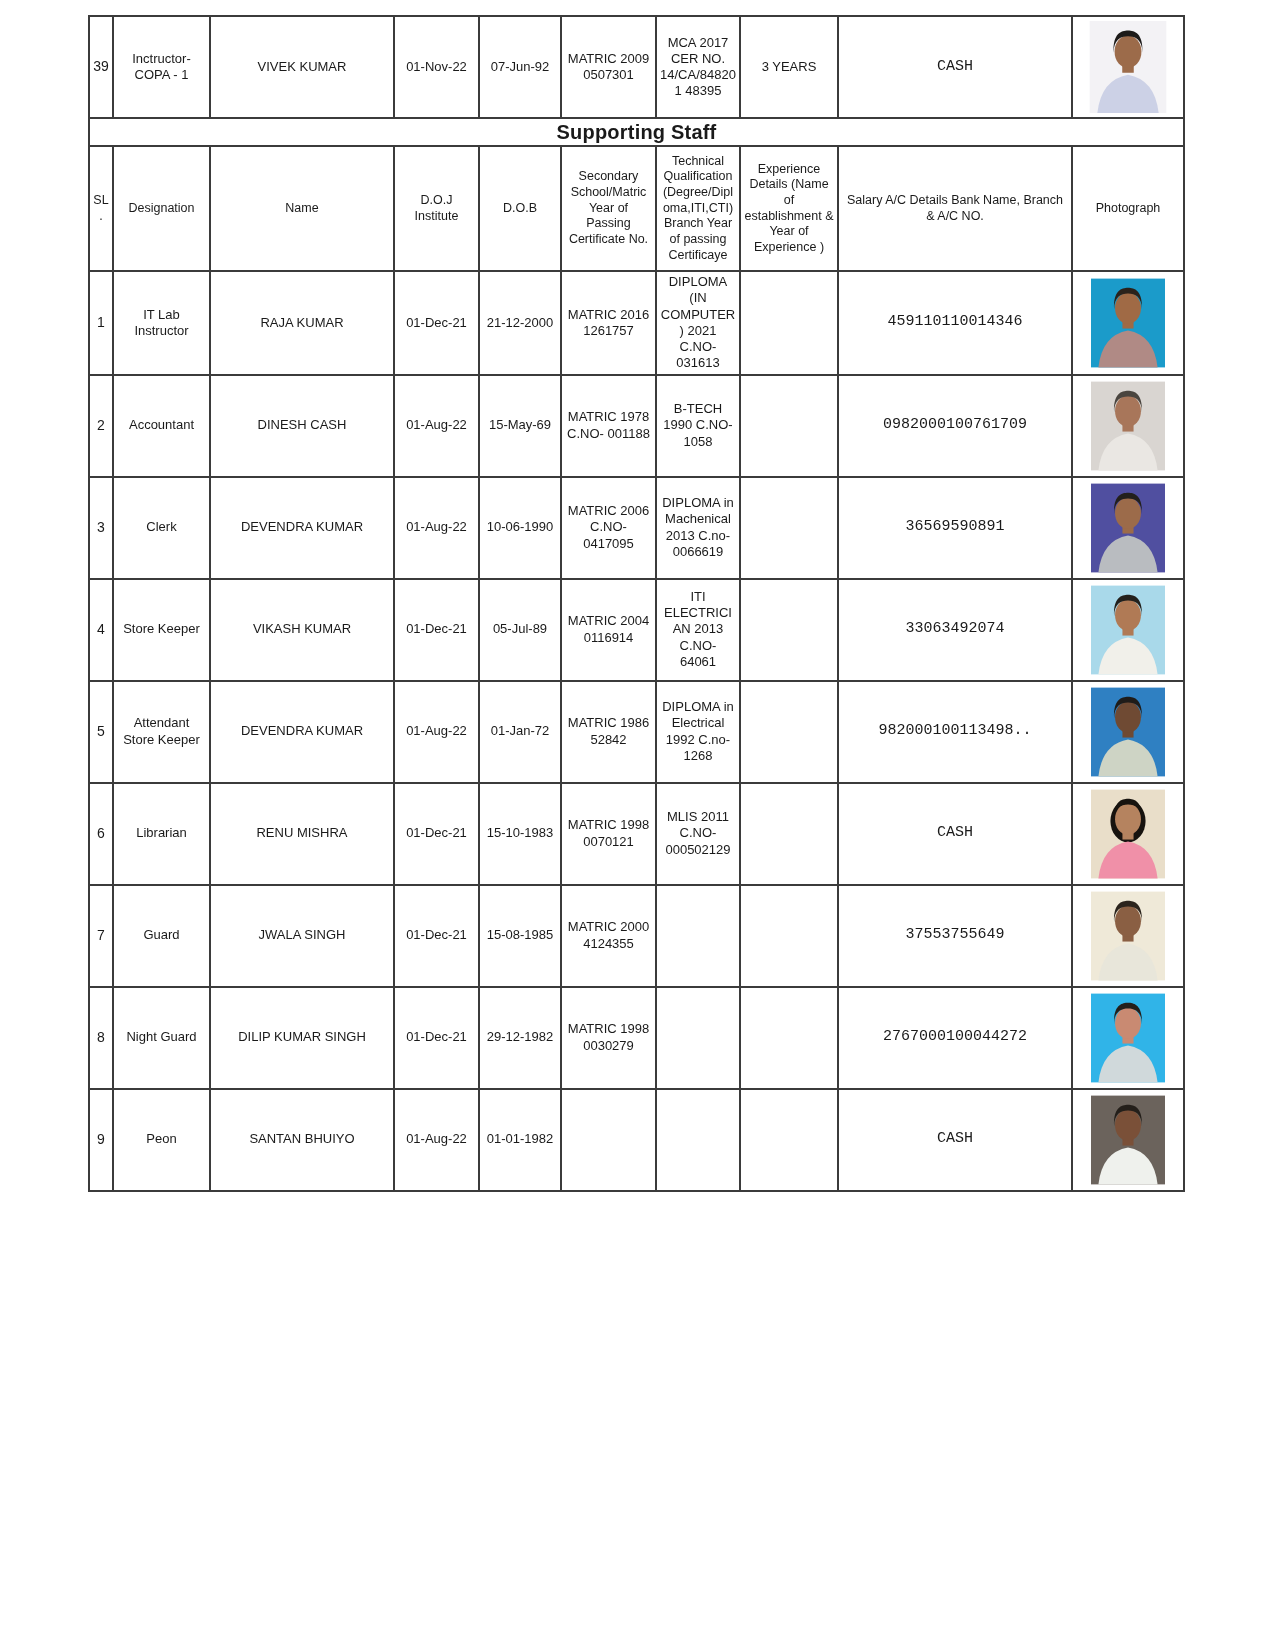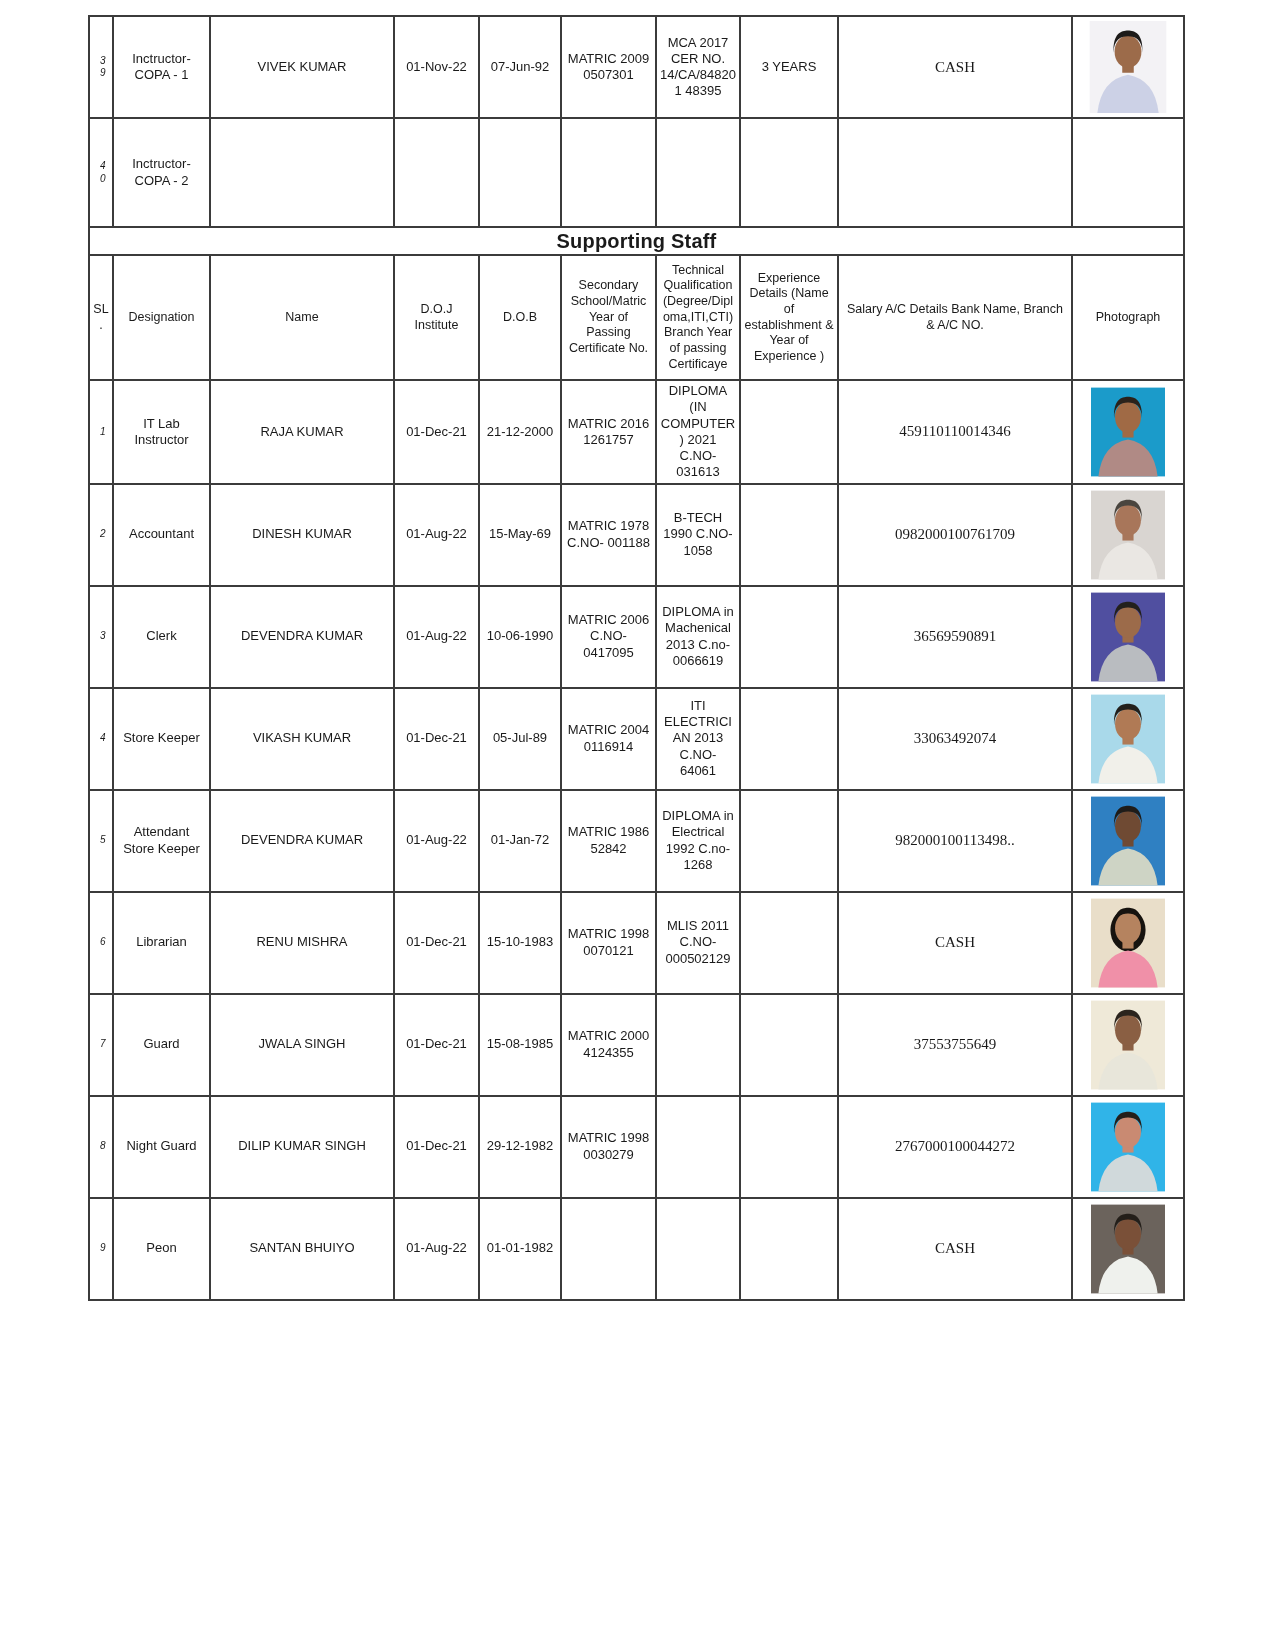--- a/index.html
+++ b/index.html
@@ -5,22 +5,22 @@
   html,body{margin:0;padding:0;background:#ffffff;}
   body{width:1275px;height:1650px;position:relative;font-family:"Liberation Sans",sans-serif;color:#1a1a1a;}
   .sheet{position:absolute;left:0;top:0;width:1275px;height:1650px;background:#fff;overflow:hidden;}
   table.staff{position:absolute;left:88px;top:15px;width:1095px;border-collapse:collapse;table-layout:fixed;}
   td{border:2px solid #3b3b3b;text-align:center;vertical-align:middle;font-size:13px;line-height:1.25;padding:2px 3px;word-wrap:break-word;overflow:hidden;background:#fff;}
   tr.toprow1 td{height:96px;margin-top:20px;}
   tr.toprow2 td{height:103px;}
   tr.banner td{height:26px;font-weight:bold;font-size:20px;letter-spacing:.2px;padding:0;}
   tr.headrow td{height:119px;font-size:12.5px;}
   tr.datarow td{height:96px;}
-  td.serif{font-family:Liberation Serif, serif;font-size:15px;border-radius:6px;}
-  td.slcell{font-size:10px;padding:2px 10px;font-style:italic;}
+  td.serif{font-family:Liberation Mono, monospace;font-size:15px;border-radius:6px;}
+  td.slcell{font-size:14px;padding:2px 1px;}
   .photo{display:block;margin:0 auto;}
 </style>
 </head>
 <body>
 
 <div class="sheet">
   <table class="staff">
     <colgroup>
       <col style="width:24px">
         <col style="width:97px">
@@ -47,32 +47,20 @@
           <td>
             <svg viewBox="0 0 80 96" width="100" height="92" class="photo">
               <rect width="80" height="96" fill="#f3f2f5"></rect>
               <path d="M8,96 Q12,61 40,56 Q68,61 72,96 Z" fill="#ccd1e6"></path>
               <rect x="34" y="40" width="12" height="14" fill="#9c6b4a"></rect>
               <ellipse cx="40" cy="32" rx="14" ry="17" fill="#9c6b4a"></ellipse>
               <path d="M25,33 C24,13 33,10 40,10 C47,10 56,13 55,33 C55,20 48,16 40,16 C32,16 25,20 25,33 Z" fill="#1d1b19"></path>
             </svg>
           </td>
         </tr>
-        <tr class="toprow2">
-          <td class="slcell">40</td>
-          <td>Inctructor- COPA - 2</td>
-          <td></td>
-          <td></td>
-          <td></td>
-          <td></td>
-          <td></td>
-          <td></td>
-          <td class="serif"></td>
-          <td></td>
-        </tr>
         <tr class="banner">
           <td colspan="10">Supporting Staff</td>
         </tr>
         <tr class="headrow">
           <td>SL.</td>
           <td>Designation</td>
           <td>Name</td>
           <td>D.O.J Institute</td>
           <td>D.O.B</td>
           <td>Secondary School/Matric Year of Passing Certificate No.</td>
@@ -97,21 +85,21 @@
               <path d="M8,96 Q12,61 40,56 Q68,61 72,96 Z" fill="#b08a85"></path>
               <rect x="34" y="40" width="12" height="14" fill="#a06a45"></rect>
               <ellipse cx="40" cy="32" rx="14" ry="17" fill="#a06a45"></ellipse>
               <path d="M25,33 C24,13 33,10 40,10 C47,10 56,13 55,33 C55,20 48,16 40,16 C32,16 25,20 25,33 Z" fill="#2a221b"></path>
             </svg>
           </td>
         </tr>
         <tr class="datarow">
           <td class="slcell">2</td>
           <td>Accountant</td>
-          <td>DINESH KUMAR</td>
+          <td>DINESH CASH</td>
           <td>01-Aug-22</td>
           <td>15-May-69</td>
           <td>MATRIC 1978 C.NO- 001188</td>
           <td>B-TECH 1990 C.NO- 1058</td>
           <td></td>
           <td class="serif">0982000100761709</td>
           <td>
             <svg viewBox="0 0 80 96" width="74" height="90" class="photo">
               <rect width="80" height="96" fill="#d9d5d1"></rect>
               <path d="M8,96 Q12,61 40,56 Q68,61 72,96 Z" fill="#eae7e3"></path>

